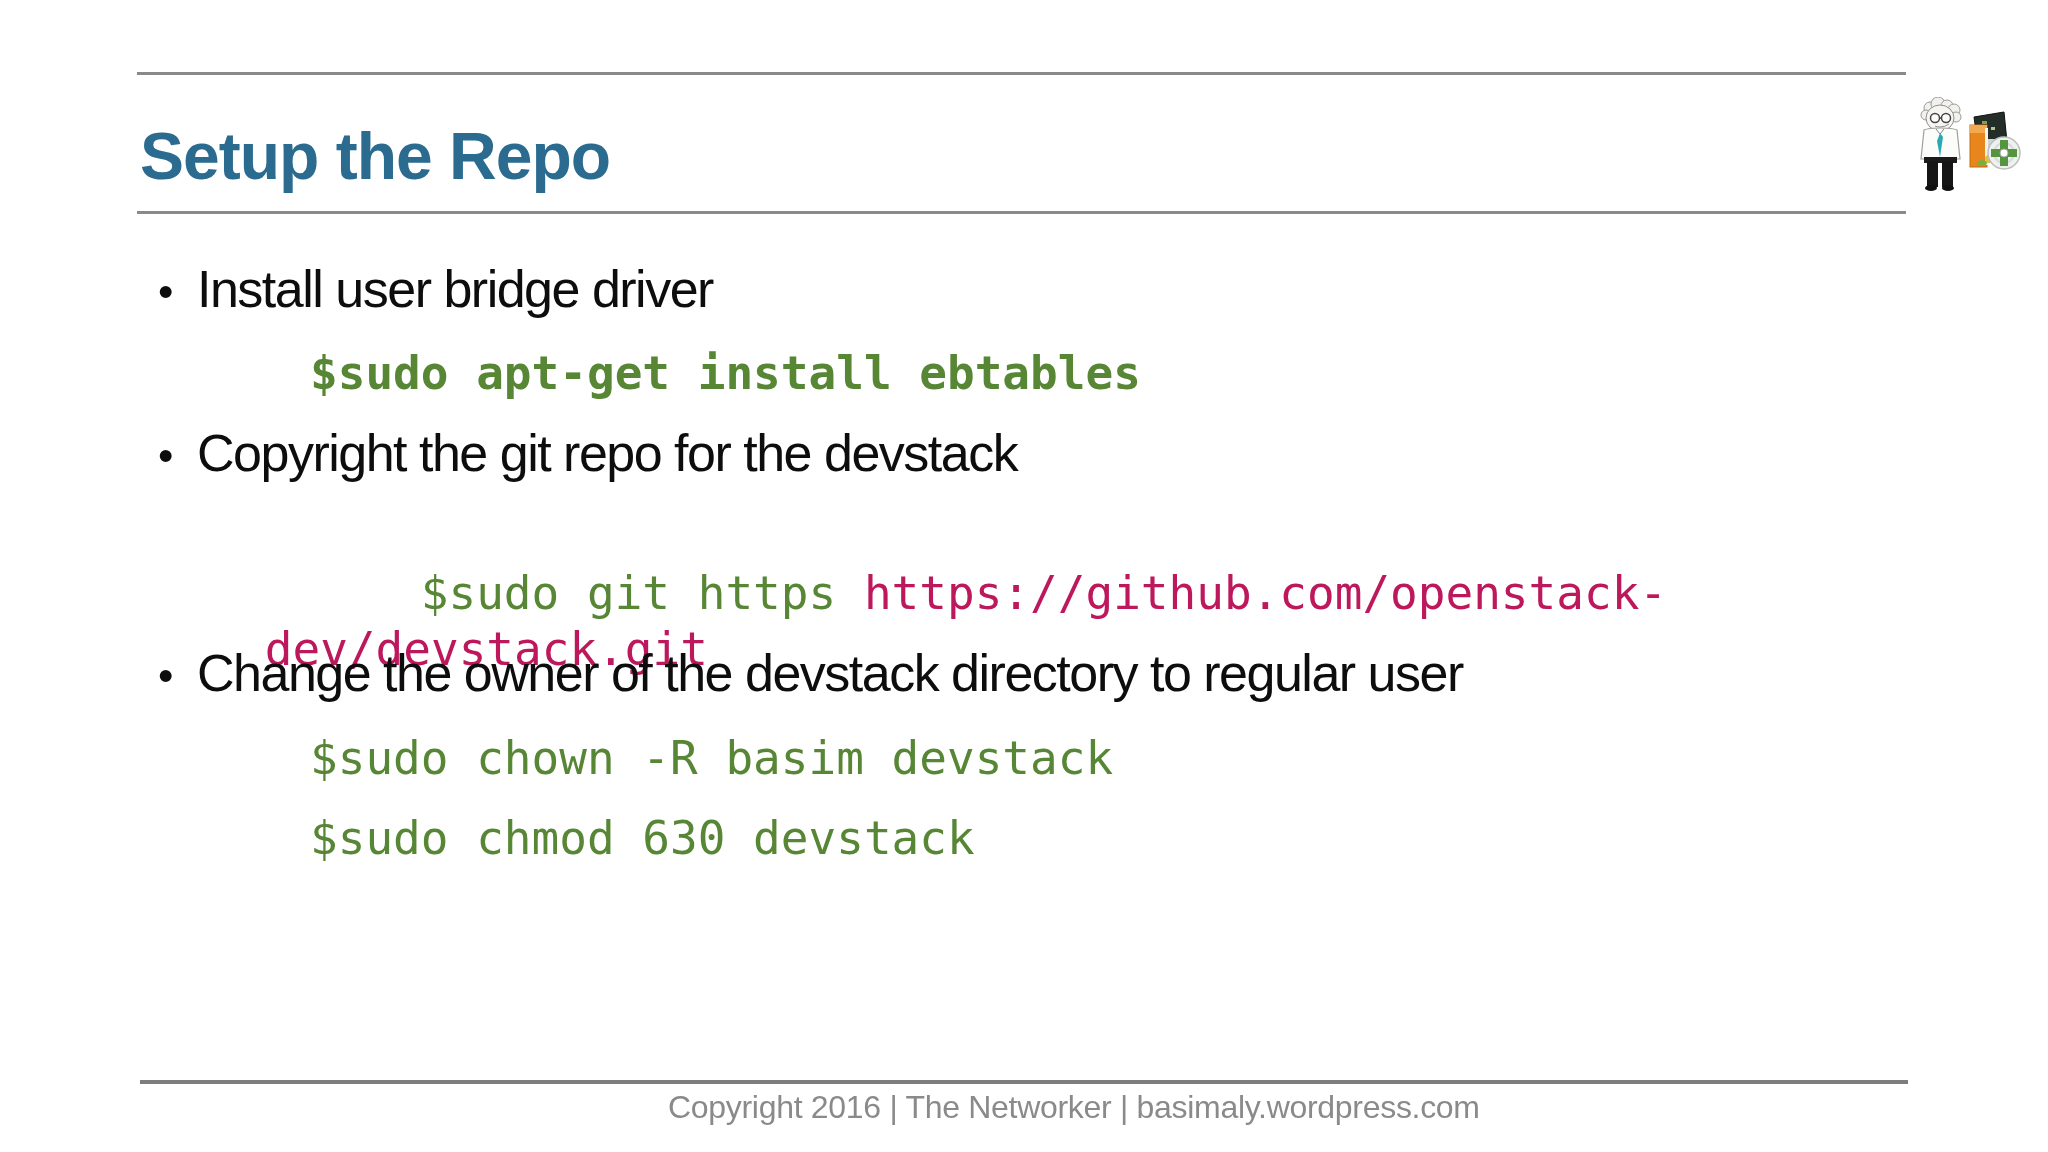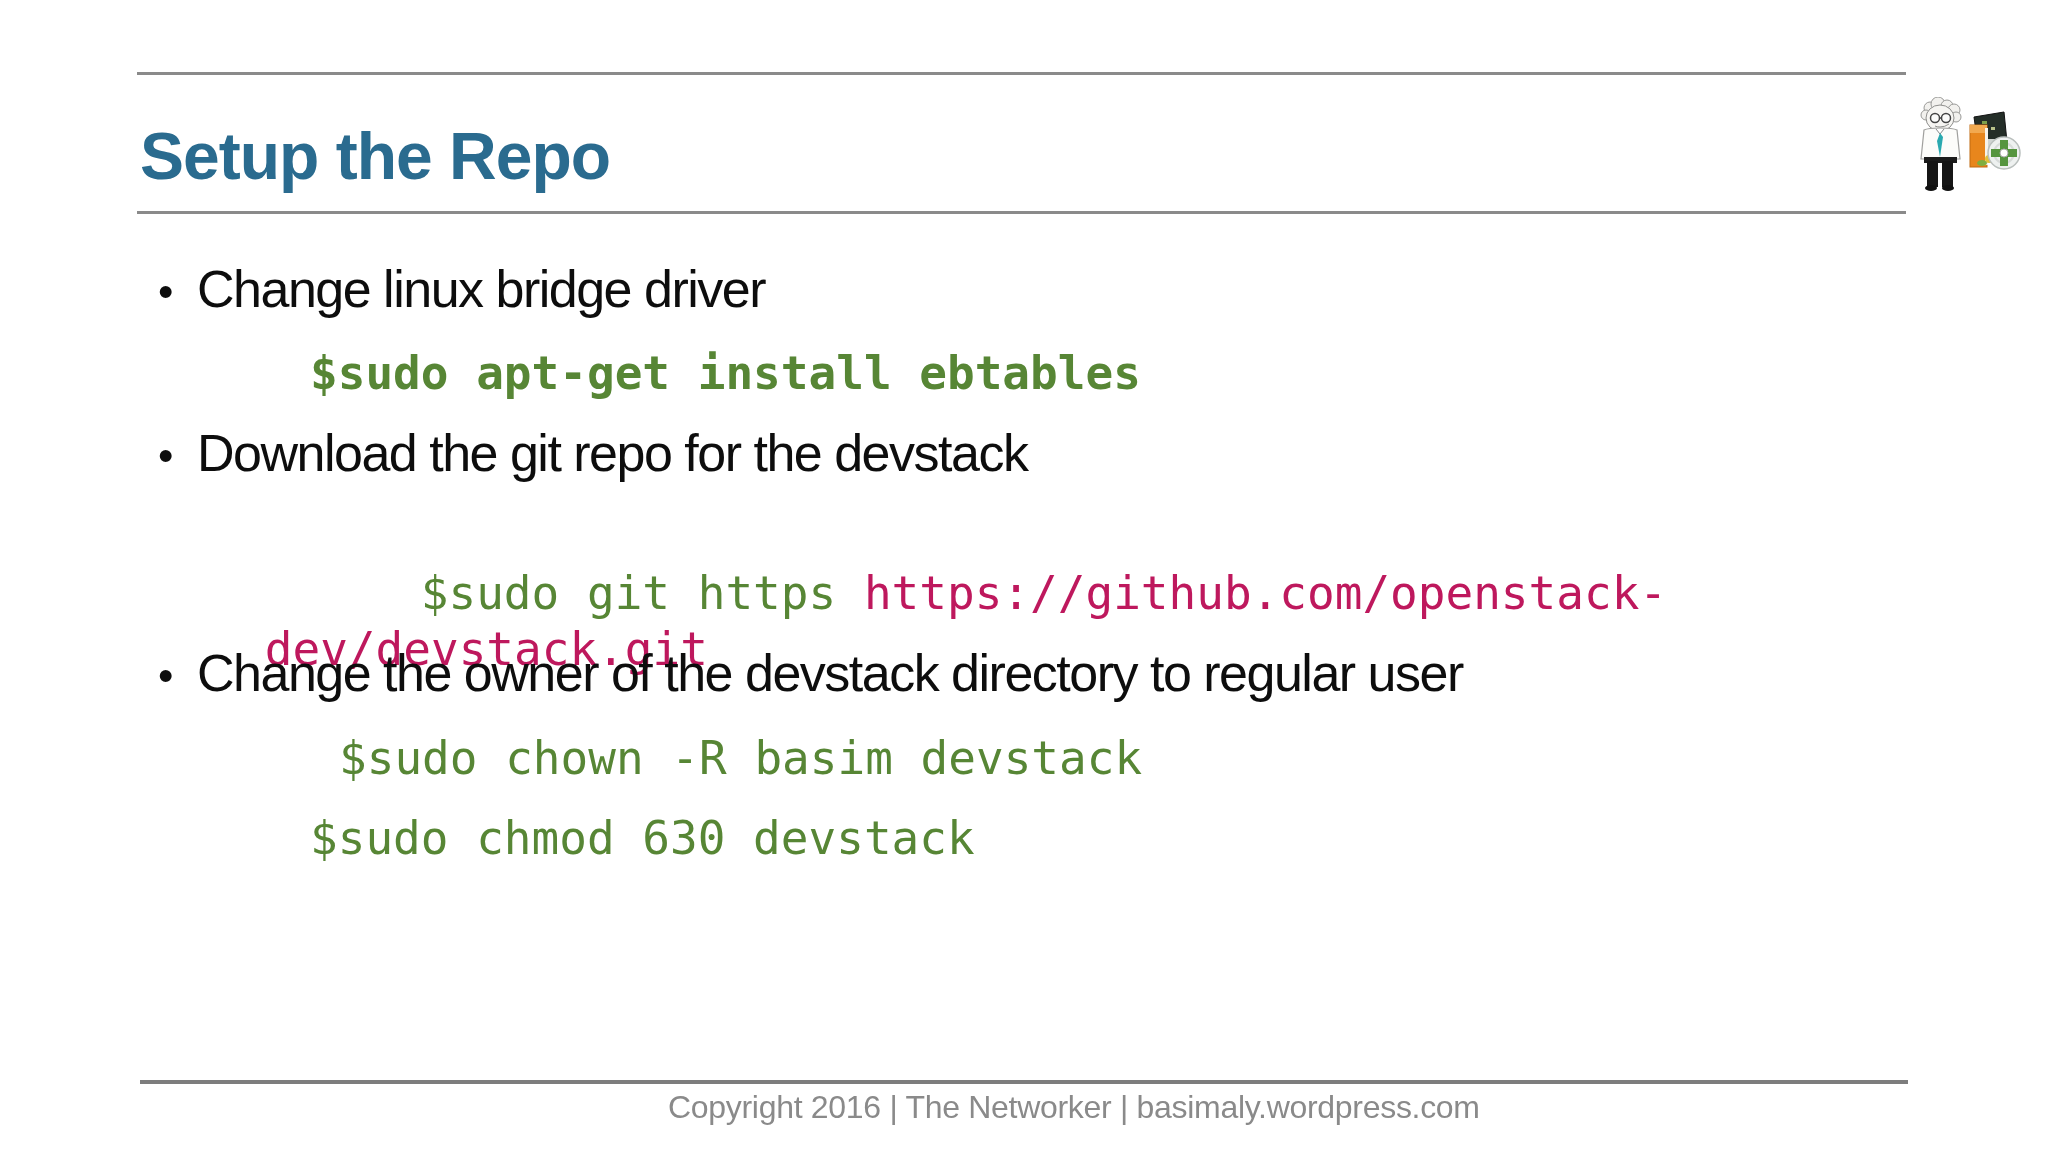--- a/index.html
+++ b/index.html
@@ -44,21 +44,21 @@
   .b3{top:642px;}
   .code-row{
     position:absolute;left:310px;
     font-family:"DejaVu Sans Mono",monospace;
     font-size:46px;line-height:56px;
     color:#578635;
     white-space:pre;
   }
   .c1{top:345px;font-weight:bold;}
   .c2{top:509px;}
-  .c3{top:730px;margin-left:29px;}
+  .c3{top:730px;}
   .c4{top:810px;}
   .link-row2{left:154px;top:565px;}
   a.repo-link{
     color:#be185d;
     text-decoration-thickness:3px;
     text-underline-offset:7px;
     cursor:pointer;
   }
   .footer-text{
     position:absolute;left:668px;top:1092px;
@@ -123,28 +123,28 @@
 
     <rect x="8" y="60" width="33" height="6" fill="#1b1b1b"></rect>
     <rect x="11" y="64" width="11" height="26" fill="#161616"></rect>
     <rect x="26" y="64" width="11" height="26" fill="#161616"></rect>
     <ellipse cx="15" cy="91" rx="6" ry="3" fill="#111"></ellipse>
     <ellipse cx="32" cy="91" rx="6" ry="3" fill="#111"></ellipse>
   </svg>
 
   <div class="bullet-row b1">
     <span class="dot">•</span>
-    <span>Change linux bridge driver</span>
+    <span>Install user bridge driver</span>
   </div>
 
   <div class="code-row c1">$sudo apt-get install ebtables</div>
 
   <div class="bullet-row b2">
     <span class="dot">•</span>
-    <span>Download the git repo for the devstack</span>
+    <span>Copyright the git repo for the devstack</span>
   </div>
 
   <div class="code-row c2">
     <span>$sudo git https </span><a class="repo-link">https://github.com/openstack-</a>
   </div>
   <div class="code-row link-row2">
     <a class="repo-link">dev/devstack.git</a>
   </div>
 
   <div class="bullet-row b3">

